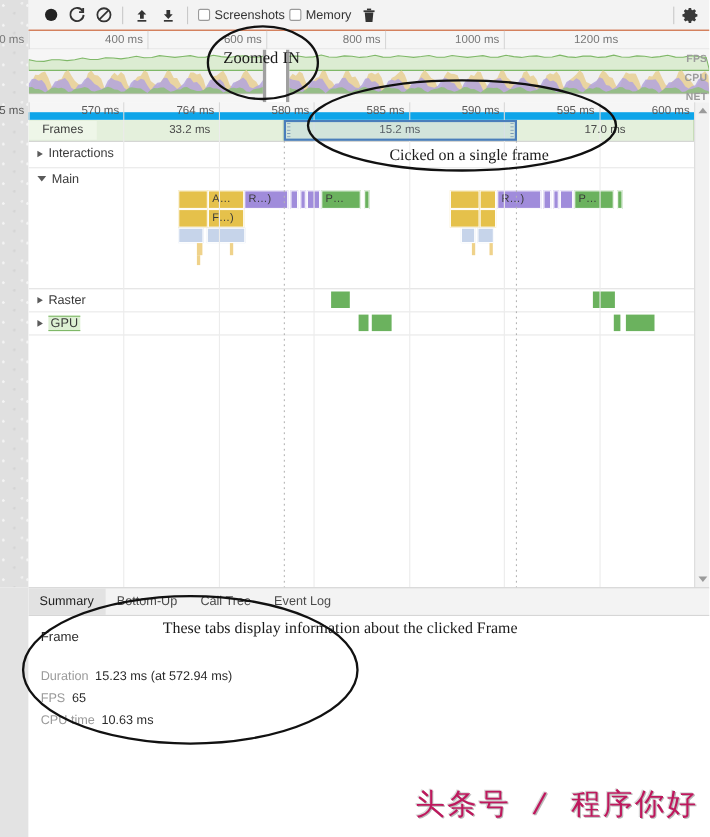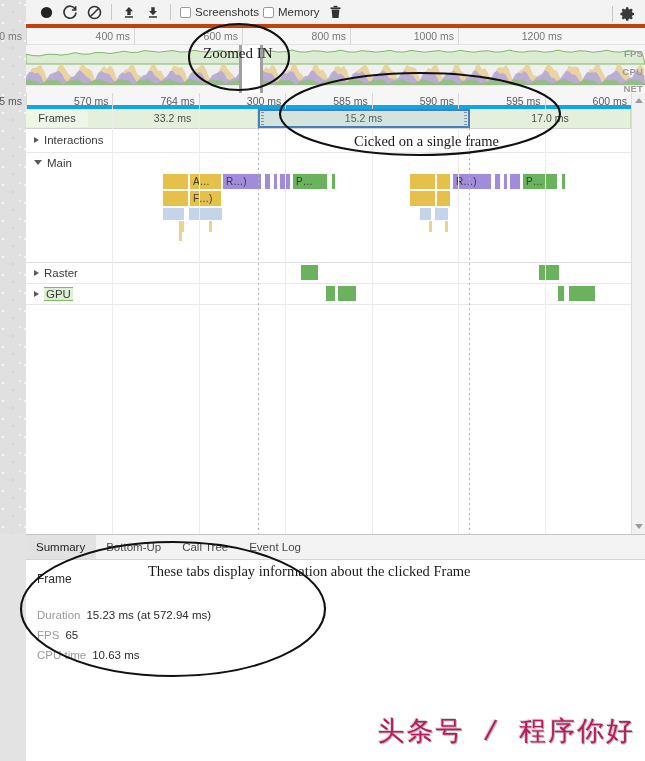--- a/index.html
+++ b/index.html
@@ -29,21 +29,21 @@
   }
   .left-gutter.lower {
     top: 534px; height: 227px; background: #e3e3e3;
   }
 
   
   .toolbar {
     position: absolute; left: 26px; top: 0;
     width: 619px; height: 28px;
     background: #f3f3f3;
-    border-bottom: 4px solid #c2410c;
+    border-bottom: 1px solid #c2410c;
     display: flex; align-items: center;
     box-sizing: border-box;
     padding-left: 8px;
   }
   .tb-btn {
     width: 24px; height: 24px;
     display: flex; align-items: center; justify-content: center;
     cursor: pointer;
   }
   .tb-sep {
@@ -111,21 +111,21 @@
     box-sizing: border-box;
     z-index: 6;
     cursor: ew-resize;
   }
 
   
   .main-ruler {
     position: absolute; left: 26px; top: 93px;
     width: 605px; height: 16px;
     background: #f6f6f6;
-    border-bottom: 4px solid #0ea5e9;
+    border-bottom: 7px solid #0ea5e9;
     box-sizing: border-box;
   }
   .mr-tick {
     position: absolute; top: 0; height: 16px;
     border-left: 1px solid #d9d9d9;
     font-size: 10.5px; color: #5a5a5a;
     line-height: 16px;
     padding-right: 4px; text-align: right;
     box-sizing: border-box;
   }
@@ -396,21 +396,21 @@
     <span class="ov-label" style="top:3px">FPS</span>
     <span class="ov-label" style="top:21px">CPU</span>
     <span class="ov-label" style="top:38px">NET</span>
     <div class="ov-selection" style="left:213px;width:24px"></div>
   </div>
 
   <div class="main-ruler">
       <div class="mr-tick" style="left: -86.4286px; width: 86.4286px;">5 ms</div>
       <div class="mr-tick" style="left: 0px; width: 86.4286px;">570 ms</div>
       <div class="mr-tick" style="left: 86.4286px; width: 86.4286px;">764 ms</div>
-      <div class="mr-tick" style="left: 172.857px; width: 86.4286px;">300 ms</div>
+      <div class="mr-tick" style="left: 172.857px; width: 86.4286px;">580 ms</div>
       <div class="mr-tick" style="left: 259.286px; width: 86.4286px;">585 ms</div>
       <div class="mr-tick" style="left: 345.714px; width: 86.4286px;">590 ms</div>
       <div class="mr-tick" style="left: 432.143px; width: 86.4286px; padding-left: 16px;">595 ms</div>
       <div class="mr-tick" style="left: 518.571px; width: 86.4286px;">600 ms</div>
     </div>
 
   <div class="tracks">
 
     <div class="frames-row">
       <div class="frames-title">Frames</div>

